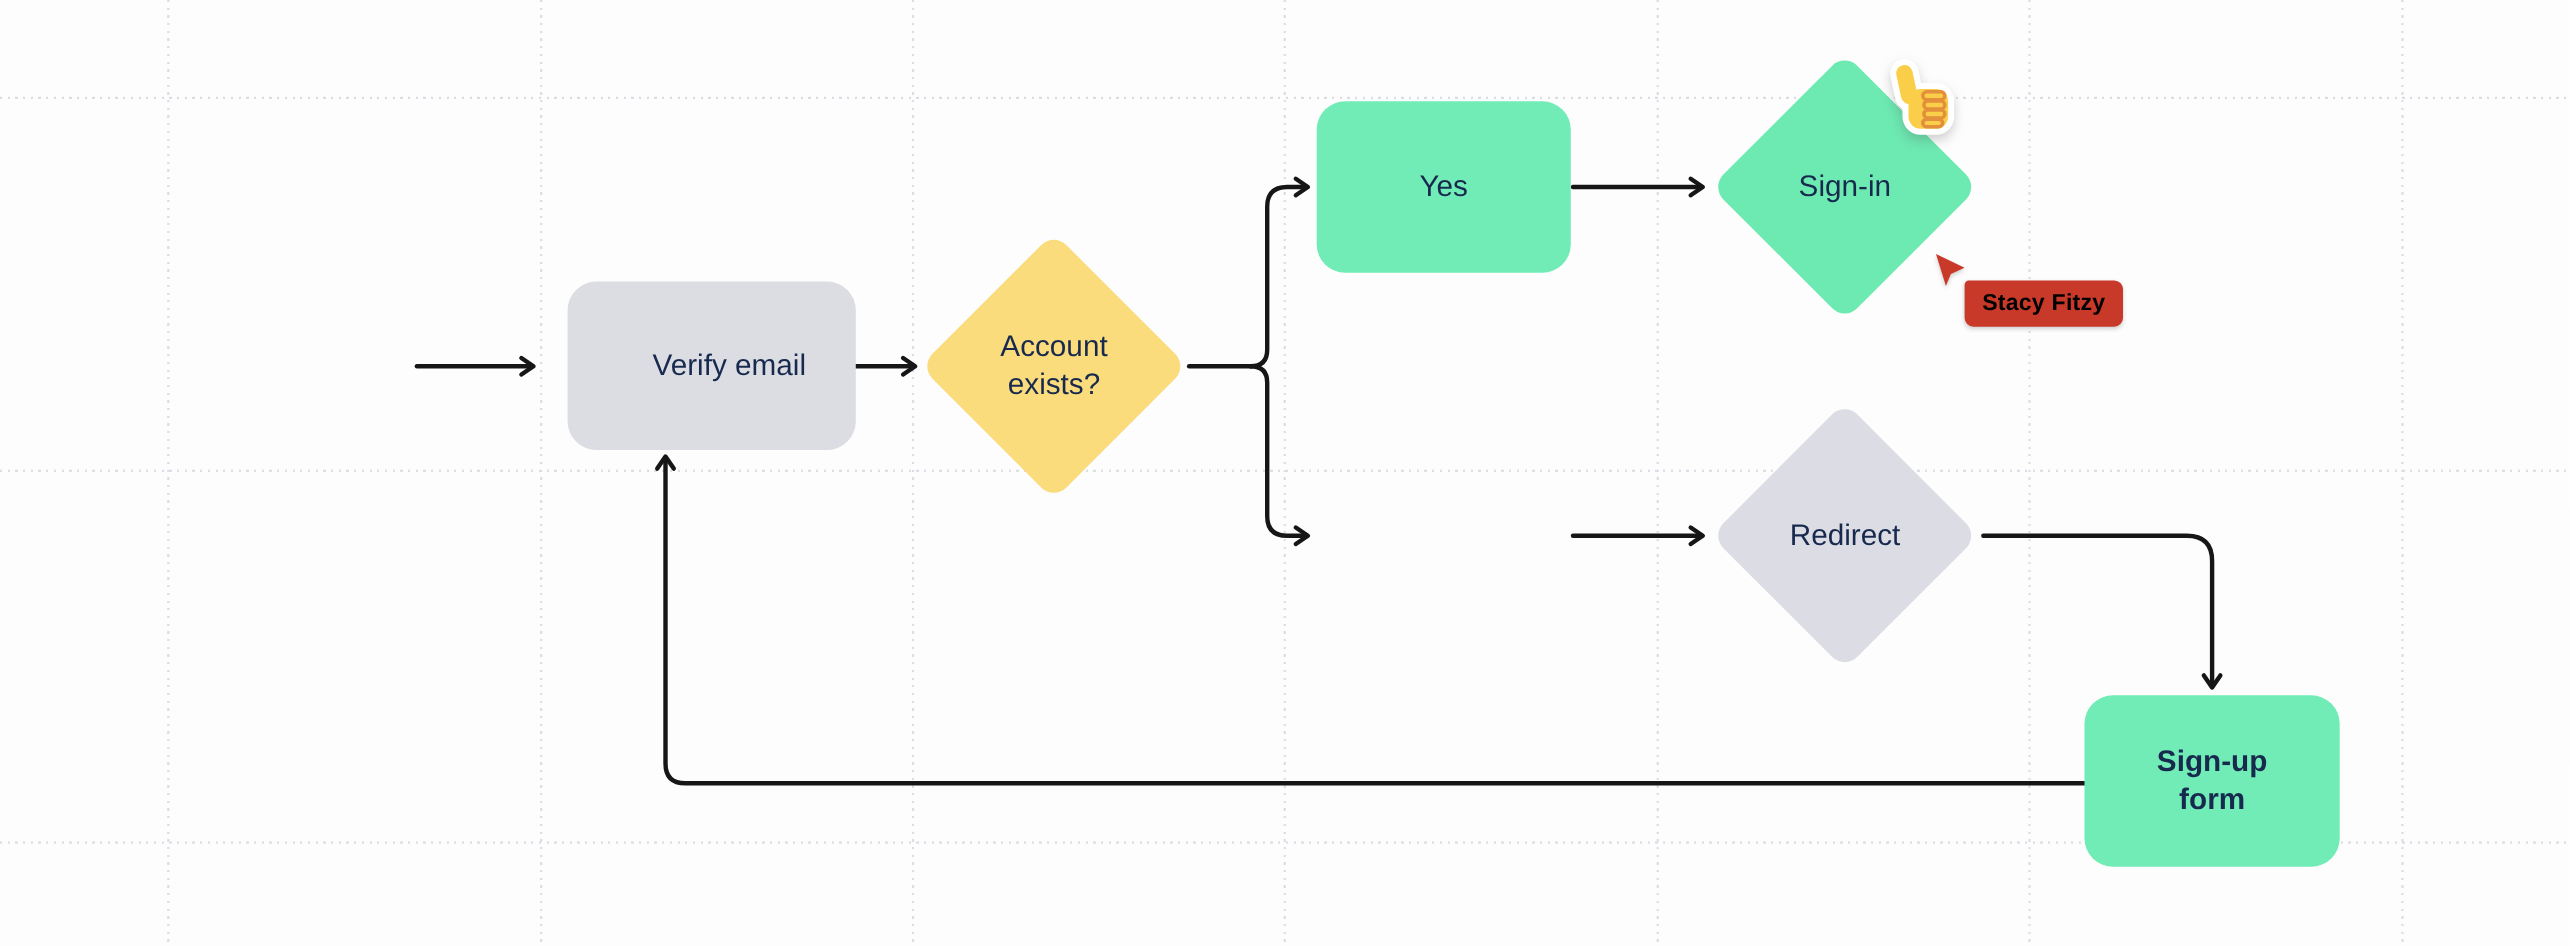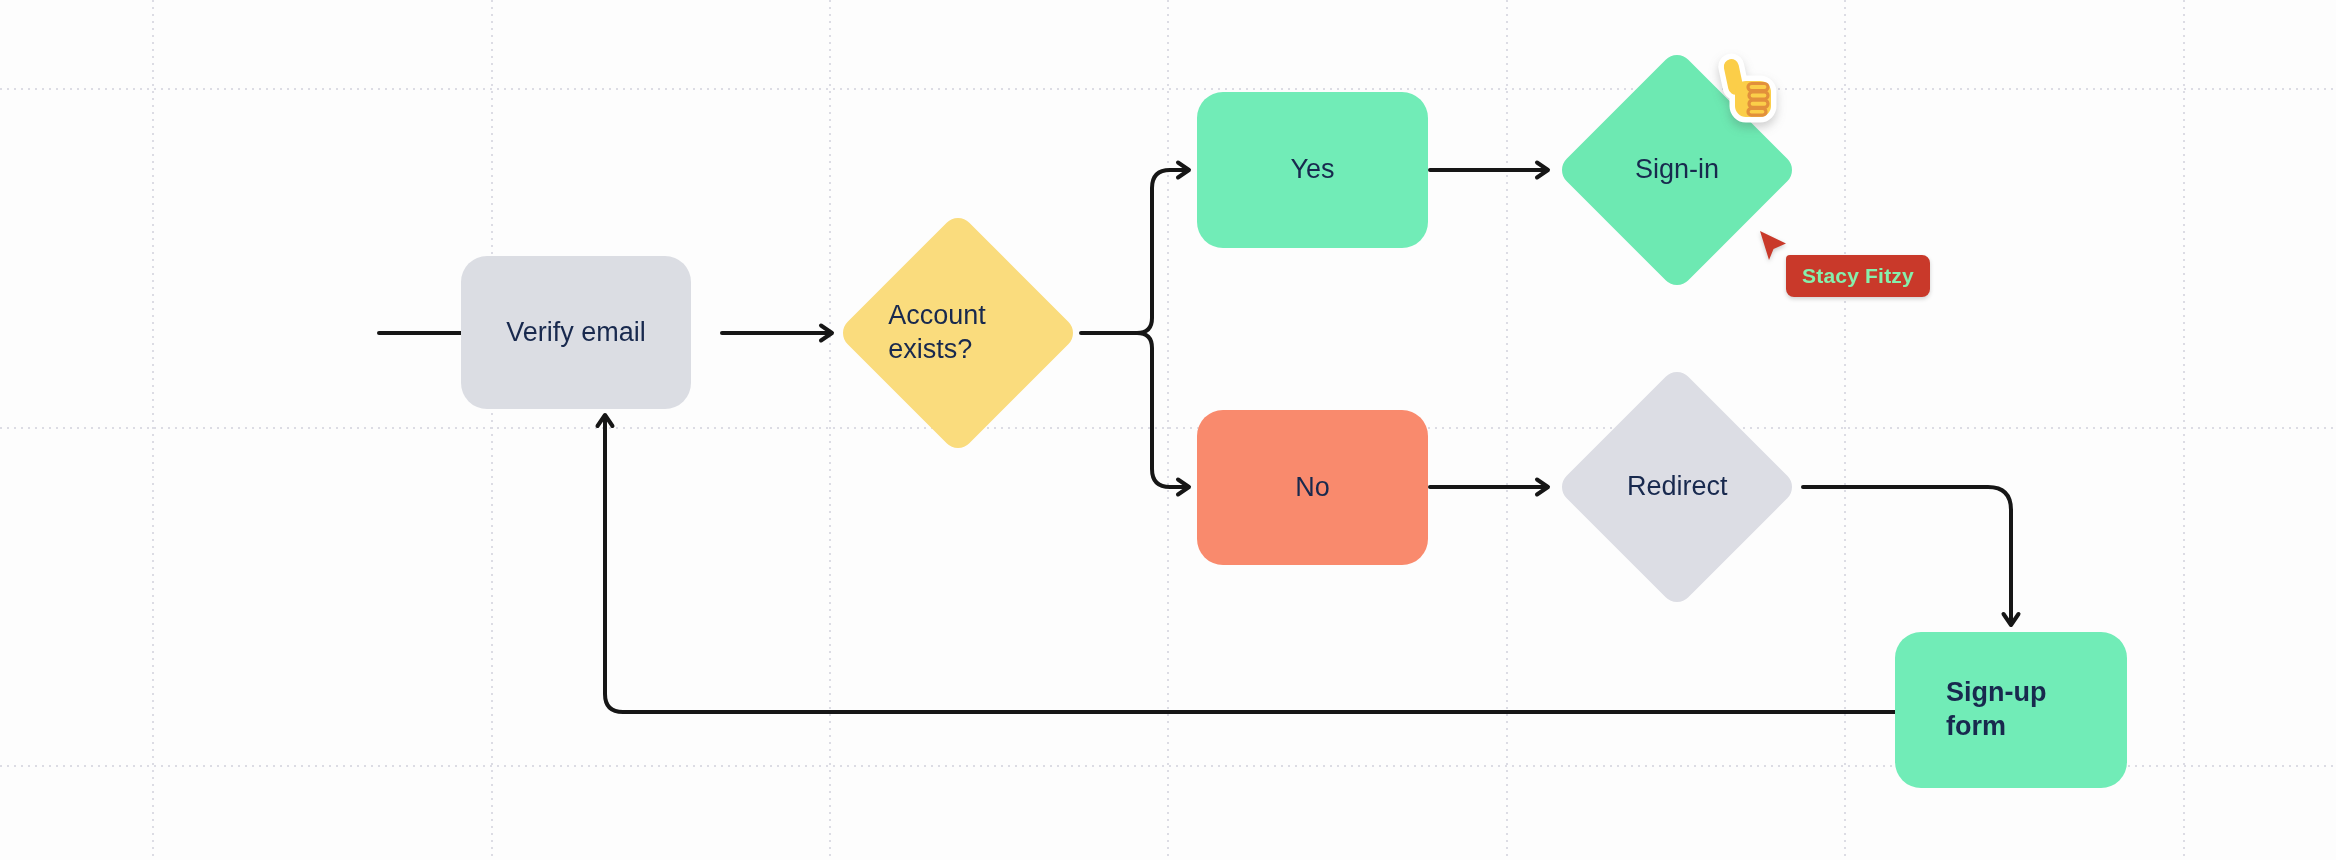--- a/index.html
+++ b/index.html
@@ -9,36 +9,36 @@
     font-family:"Liberation Sans",sans-serif;
   }
   
   .gridline-v{position:absolute;top:0;bottom:0;width:2px;
     background-image:repeating-linear-gradient(to bottom,#dcdce4 0px,#dcdce4 2px,transparent 2px,transparent 7px);}
   .gridline-h{position:absolute;left:0;right:0;height:2px;
     background-image:repeating-linear-gradient(to right,#dcdce4 0px,#dcdce4 2px,transparent 2px,transparent 7px);}
   
   .node{position:absolute;display:flex;align-items:center;justify-content:center;
     color:#18294e;font-size:27px;font-weight:500;}
-  .node .label{line-height:1.25;}
+  .node .label{text-align:center;line-height:1.25;}
   .rect{border-radius:26px;}
   .circle{border-radius:50%;}
   .diamond{transform:rotate(45deg);border-radius:16px;}
   .diamond .label{transform:rotate(-45deg);}
   
   #connectors{position:absolute;left:0;top:0;width:2336px;height:860px;pointer-events:none;}
   #connectors path{fill:none;stroke-width:4px;stroke-linecap:round;}
   
   #sticker{position:absolute;left:1712px;top:50px;width:70px;height:80px;
     filter:drop-shadow(0 5px 5px rgba(70,70,70,0.25));}
   
   #cursor{position:absolute;left:1758px;top:230px;width:34px;height:36px;
     filter:drop-shadow(0 2px 2px rgba(0,0,0,0.2));}
   .presence-label{position:absolute;left:1786px;top:255px;height:42px;line-height:42px;
-    padding:0 16px;border-radius:8px;border-top-left-radius:4px;color:#86efac;
+    padding:0 16px;border-radius:8px;border-top-left-radius:4px;color:#000000;
     font-size:21px;font-weight:700;letter-spacing:0.2px;
     box-shadow:0 2px 4px rgba(0,0,0,0.18);}
 </style>
 </head>
 <body>
 
 <div id="canvas">
 
   <div class="gridline-v" style="left:152px"></div>
   <div class="gridline-v" style="left:491px"></div>
@@ -64,35 +64,32 @@
       <path d="M 1137 333 Q 1152 333 1152 318 V 188 Q 1152 170 1170 170 H 1188" marker-end="url(#arrow)"></path>
       <path d="M 1137 333 Q 1152 333 1152 348 V 469 Q 1152 487 1170 487 H 1188" marker-end="url(#arrow)"></path>
       <path d="M 1430 170 H 1547" marker-end="url(#arrow)"></path>
       <path d="M 1430 487 H 1547" marker-end="url(#arrow)"></path>
       <path d="M 1803 487 H 1988 Q 2011 487 2011 510 V 624" marker-end="url(#arrow)"></path>
       <path d="M 1895 712 H 623 Q 605 712 605 694 V 416" marker-end="url(#arrow)"></path>
     </g>
   </svg>
 
 
-  <div class="node rect" style="left: 461px; top: 256px; width: 230px; height: 153px; background-color: rgb(219, 221, 227);">
+  <div class="node rect" style="left: 516px; top: 256px; width: 230px; height: 153px; background-color: rgb(219, 221, 227); padding-left: 32px;">
     <span class="label">Verify email</span>
   </div>
 
   <div class="node diamond" style="left: 872px; top: 247px; width: 172px; height: 172px; background-color: rgb(250, 220, 125);">
     <span class="label" style="width:140px;">Account exists?</span>
   </div>
 
   <div class="node rect" style="left: 1197px; top: 92px; width: 231px; height: 156px; background-color: rgb(113, 236, 183);">
     <span class="label">Yes</span>
   </div>
 
-  <div class="node rect" style="left: 1197px; top: 410px; width: 231px; height: 155px; background-color: rgb(249, 138, 109);">
-    <span class="label">No</span>
-  </div>
 
   <div class="node diamond" style="left: 1591px; top: 84px; width: 172px; height: 172px; background-color: rgb(109, 233, 178);">
     <span class="label">Sign-in</span>
   </div>
 
   <div class="node diamond" style="left: 1591px; top: 401px; width: 172px; height: 172px; background-color: rgb(220, 221, 228);">
     <span class="label">Redirect</span>
   </div>
 
   <div class="node rect" style="left: 1895px; top: 632px; width: 232px; height: 156px; background-color: rgb(113, 236, 183); font-weight: bold;">

